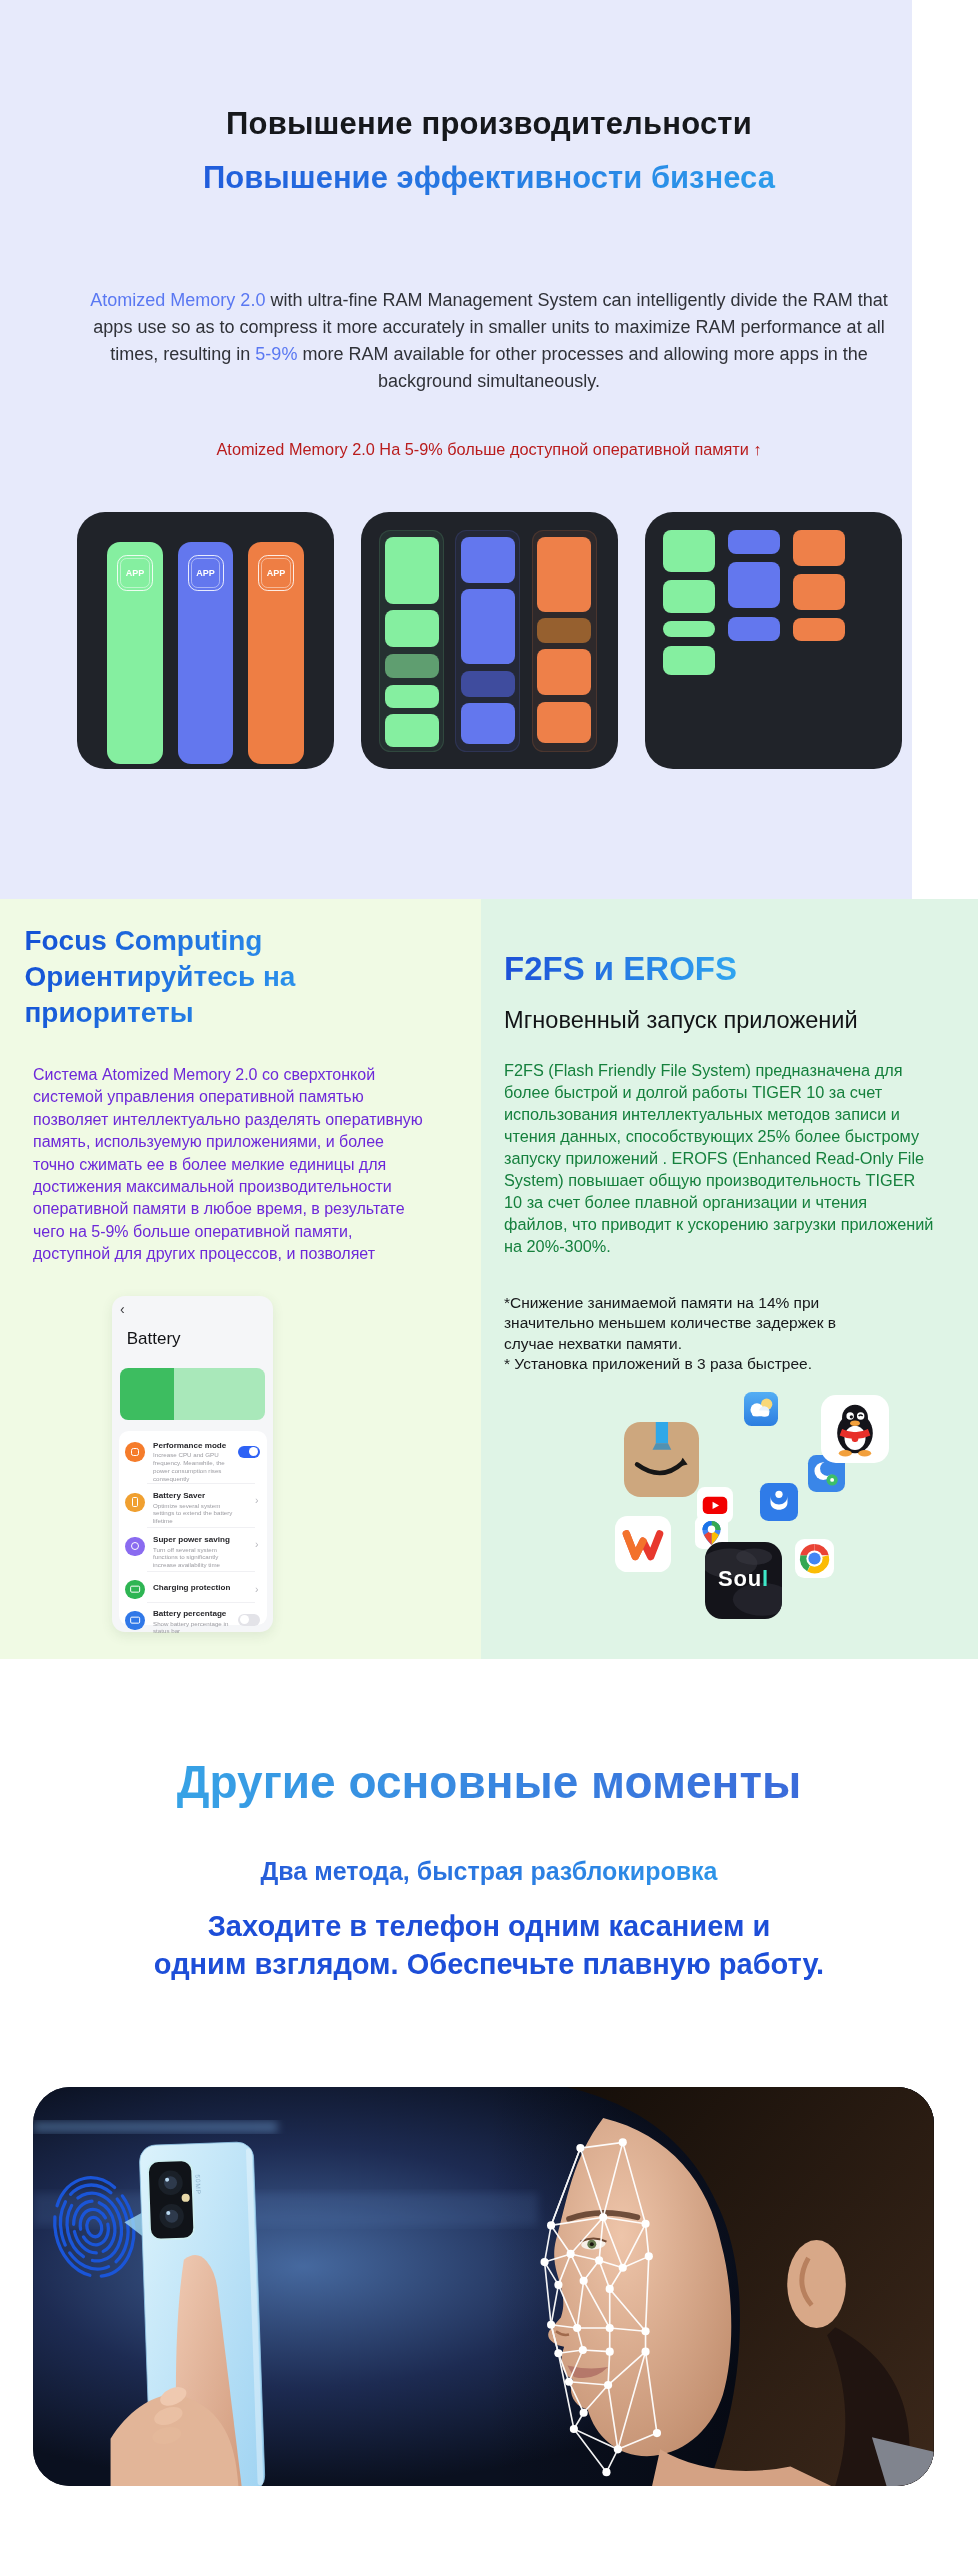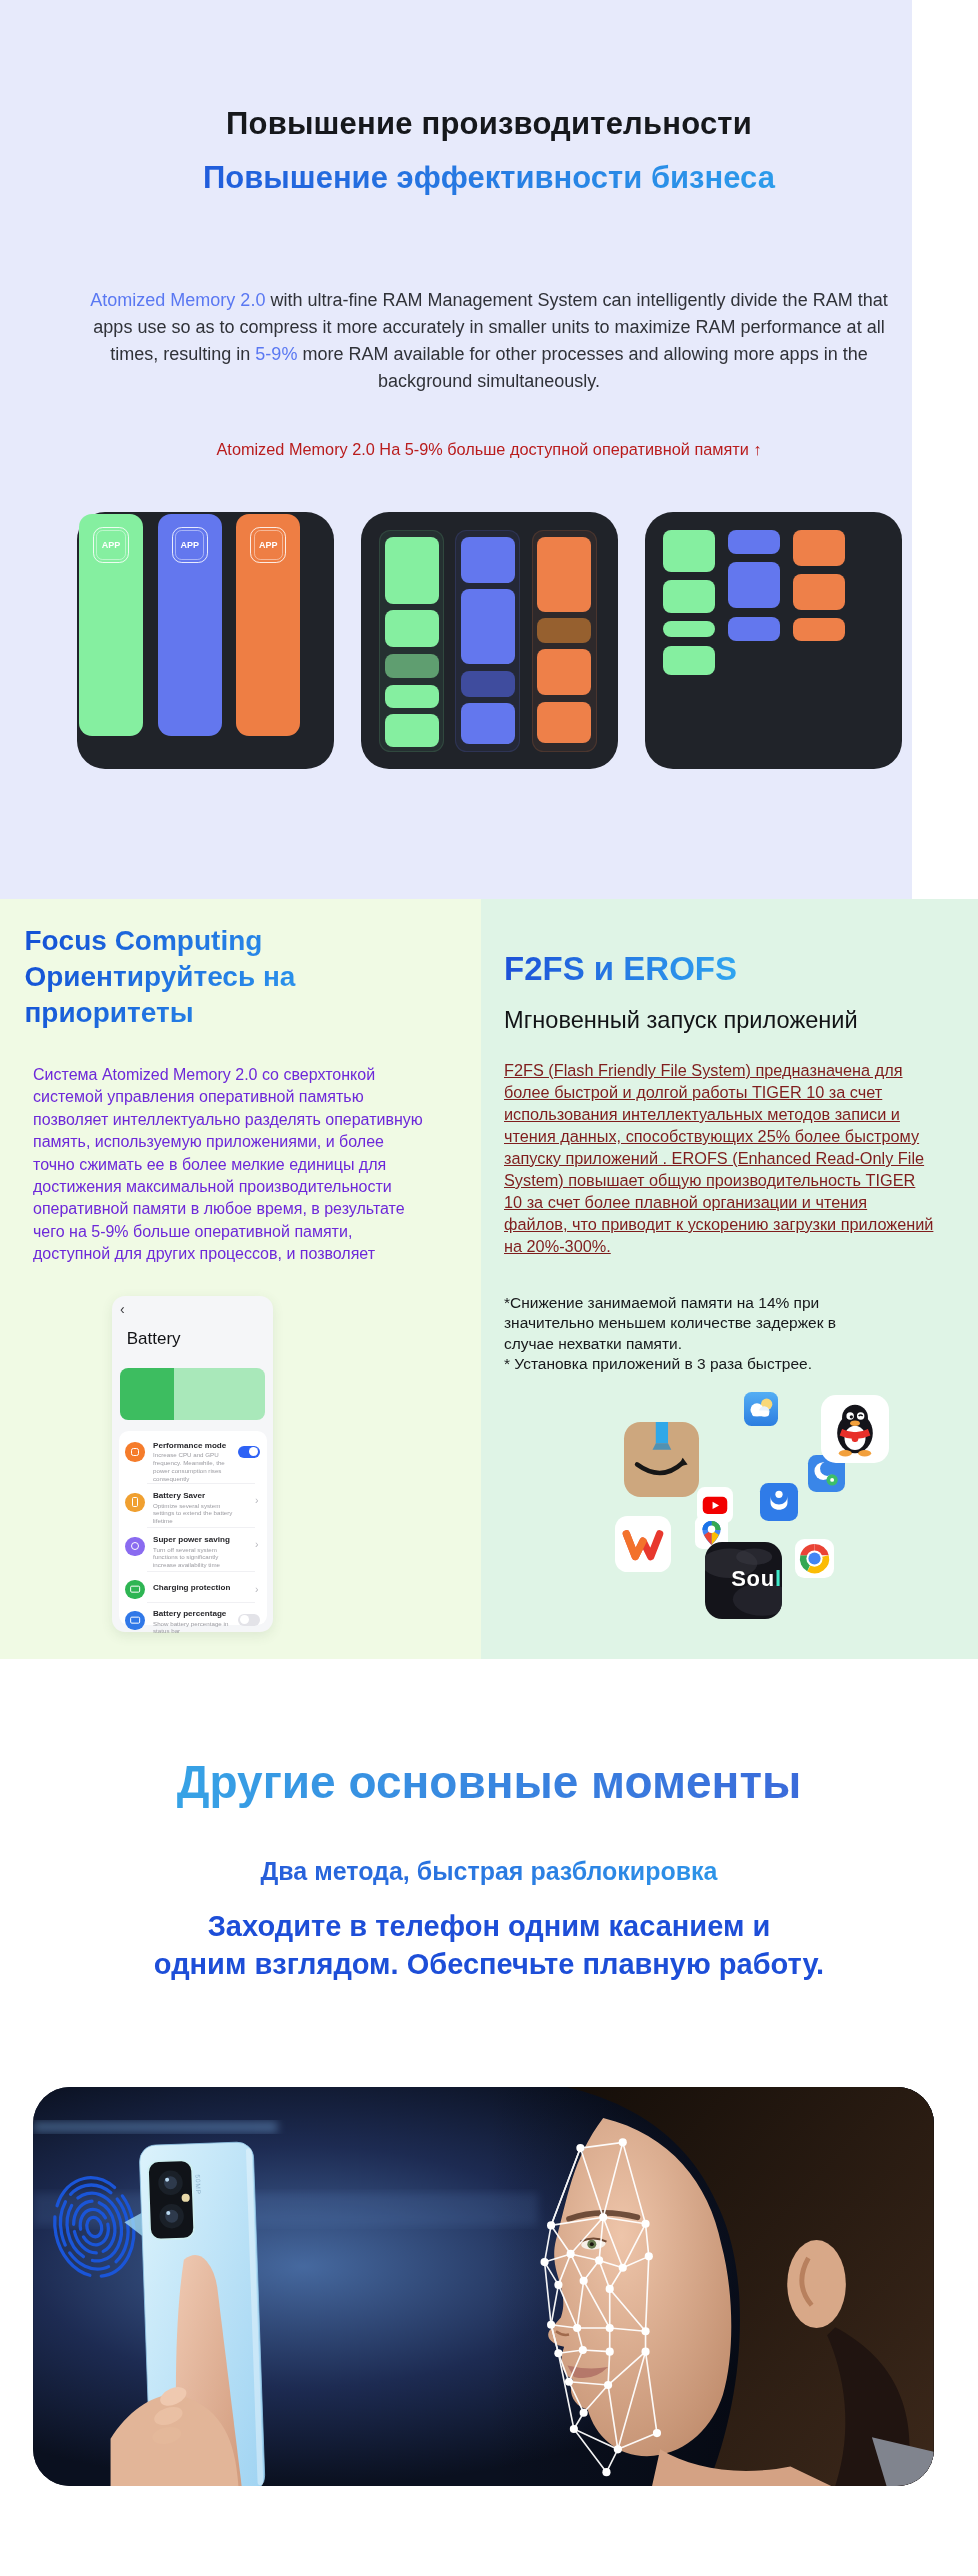--- a/index.html
+++ b/index.html
@@ -21,21 +21,21 @@
   .intro{left:77px;top:287px;width:824px;text-align:center;
     font-size:18px;line-height:27px;color:#303238;}
   .intro .blue{color:#5A78F2;}
   .caption{left:0;top:440px;width:978px;text-align:center;
     font-size:16.3px;color:#b91c1c;}
 
   
   .panels{left:77px;top:512px;width:824px;height:257px;display:flex;gap:27px;}
   .panel{width:257px;height:257px;background:#202329;border-radius:28px;
     box-sizing:border-box;flex:none;}
-  .panel-1{display:flex;gap:14.7px;padding:2px;}
+  .panel-1{display:flex;gap:14.7px;padding:30px;}
   .fullbar{width:64px;height:222px;border-radius:13px;display:flex;justify-content:center;}
   .fullbar.green{background:#85EFA0;}
   .fullbar.blue{background:#6377EE;}
   .fullbar.orange{background:#EE7E44;}
   .app-badge{margin-top:13px;width:36px;height:36px;border:1.6px solid rgba(255,255,255,.85);
     border-radius:9.8px;display:flex;align-items:center;justify-content:center;
     font-size:9px;font-weight:700;color:#fff;position:relative;box-sizing:border-box;}
   .app-badge::before{content:"";position:absolute;inset:2.4px;border-radius:6.5px;
     border:0.8px solid rgba(255,255,255,.45);}
   .panel-2{display:flex;gap:11.4px;padding:18px;}
@@ -84,27 +84,27 @@
   .toggle.off{background:#E3E3E8;}
   .toggle.off::after{content:"";position:absolute;left:1.6px;top:1.6px;width:9px;height:9px;border-radius:50%;background:#fff;}
   .chev{position:absolute;right:1.6px;top:3.3px;font-size:10.6px;color:#B9B9BF;}
   .sep{position:absolute;left:28px;width:108px;height:0.8px;background:#F0F0F3;}
 
   
   .f2fs-heading{left:23px;top:51px;font-size:33px;font-weight:700;
     background:linear-gradient(90deg,#1D50D8 0%,#2FA5F0 100%);
     -webkit-background-clip:text;background-clip:text;color:transparent;}
   .f2fs-sub{left:23px;top:108px;font-size:23.6px;font-weight:500;color:#121316;}
-  .f2fs-body{left:23px;top:160px;width:430px;font-size:16.3px;line-height:22px;color:#7f1d1d;text-decoration:underline;}
+  .f2fs-body{left:23px;top:160px;width:430px;font-size:16.3px;line-height:22px;color:#15803d;}
   .f2fs-fn{left:23px;top:394px;width:368px;font-size:15.5px;line-height:20.4px;color:#17181B;white-space:pre-line;}
 
   
   .app-icon{position:absolute;border-radius:22%;overflow:hidden;}
   .app-icon svg{display:block;width:100%;height:100%;}
-  .soul-word{position:absolute;left:0;top:52%;width:100%;text-align:right;
+  .soul-word{position:absolute;left:0;top:52%;width:100%;text-align:center;
     color:#fff;font-weight:700;letter-spacing:0.8px;}
   .soul-word .accent{color:#3EE8C8;}
 
   
   .sec-bottom{left:0;top:1659px;width:978px;height:917px;background:#FFFFFF;}
   .hl-title{left:0;top:96px;width:978px;text-align:center;font-size:46px;font-weight:600;
     background:linear-gradient(90deg,#36AEE8 5%,#3B5FD8 95%);
     -webkit-background-clip:text;background-clip:text;color:transparent;}
   .hl-sub{left:0;top:198px;width:978px;text-align:center;font-size:25px;font-weight:600;
     background:linear-gradient(90deg,#2550D6 15%,#2FA2EC 85%);

